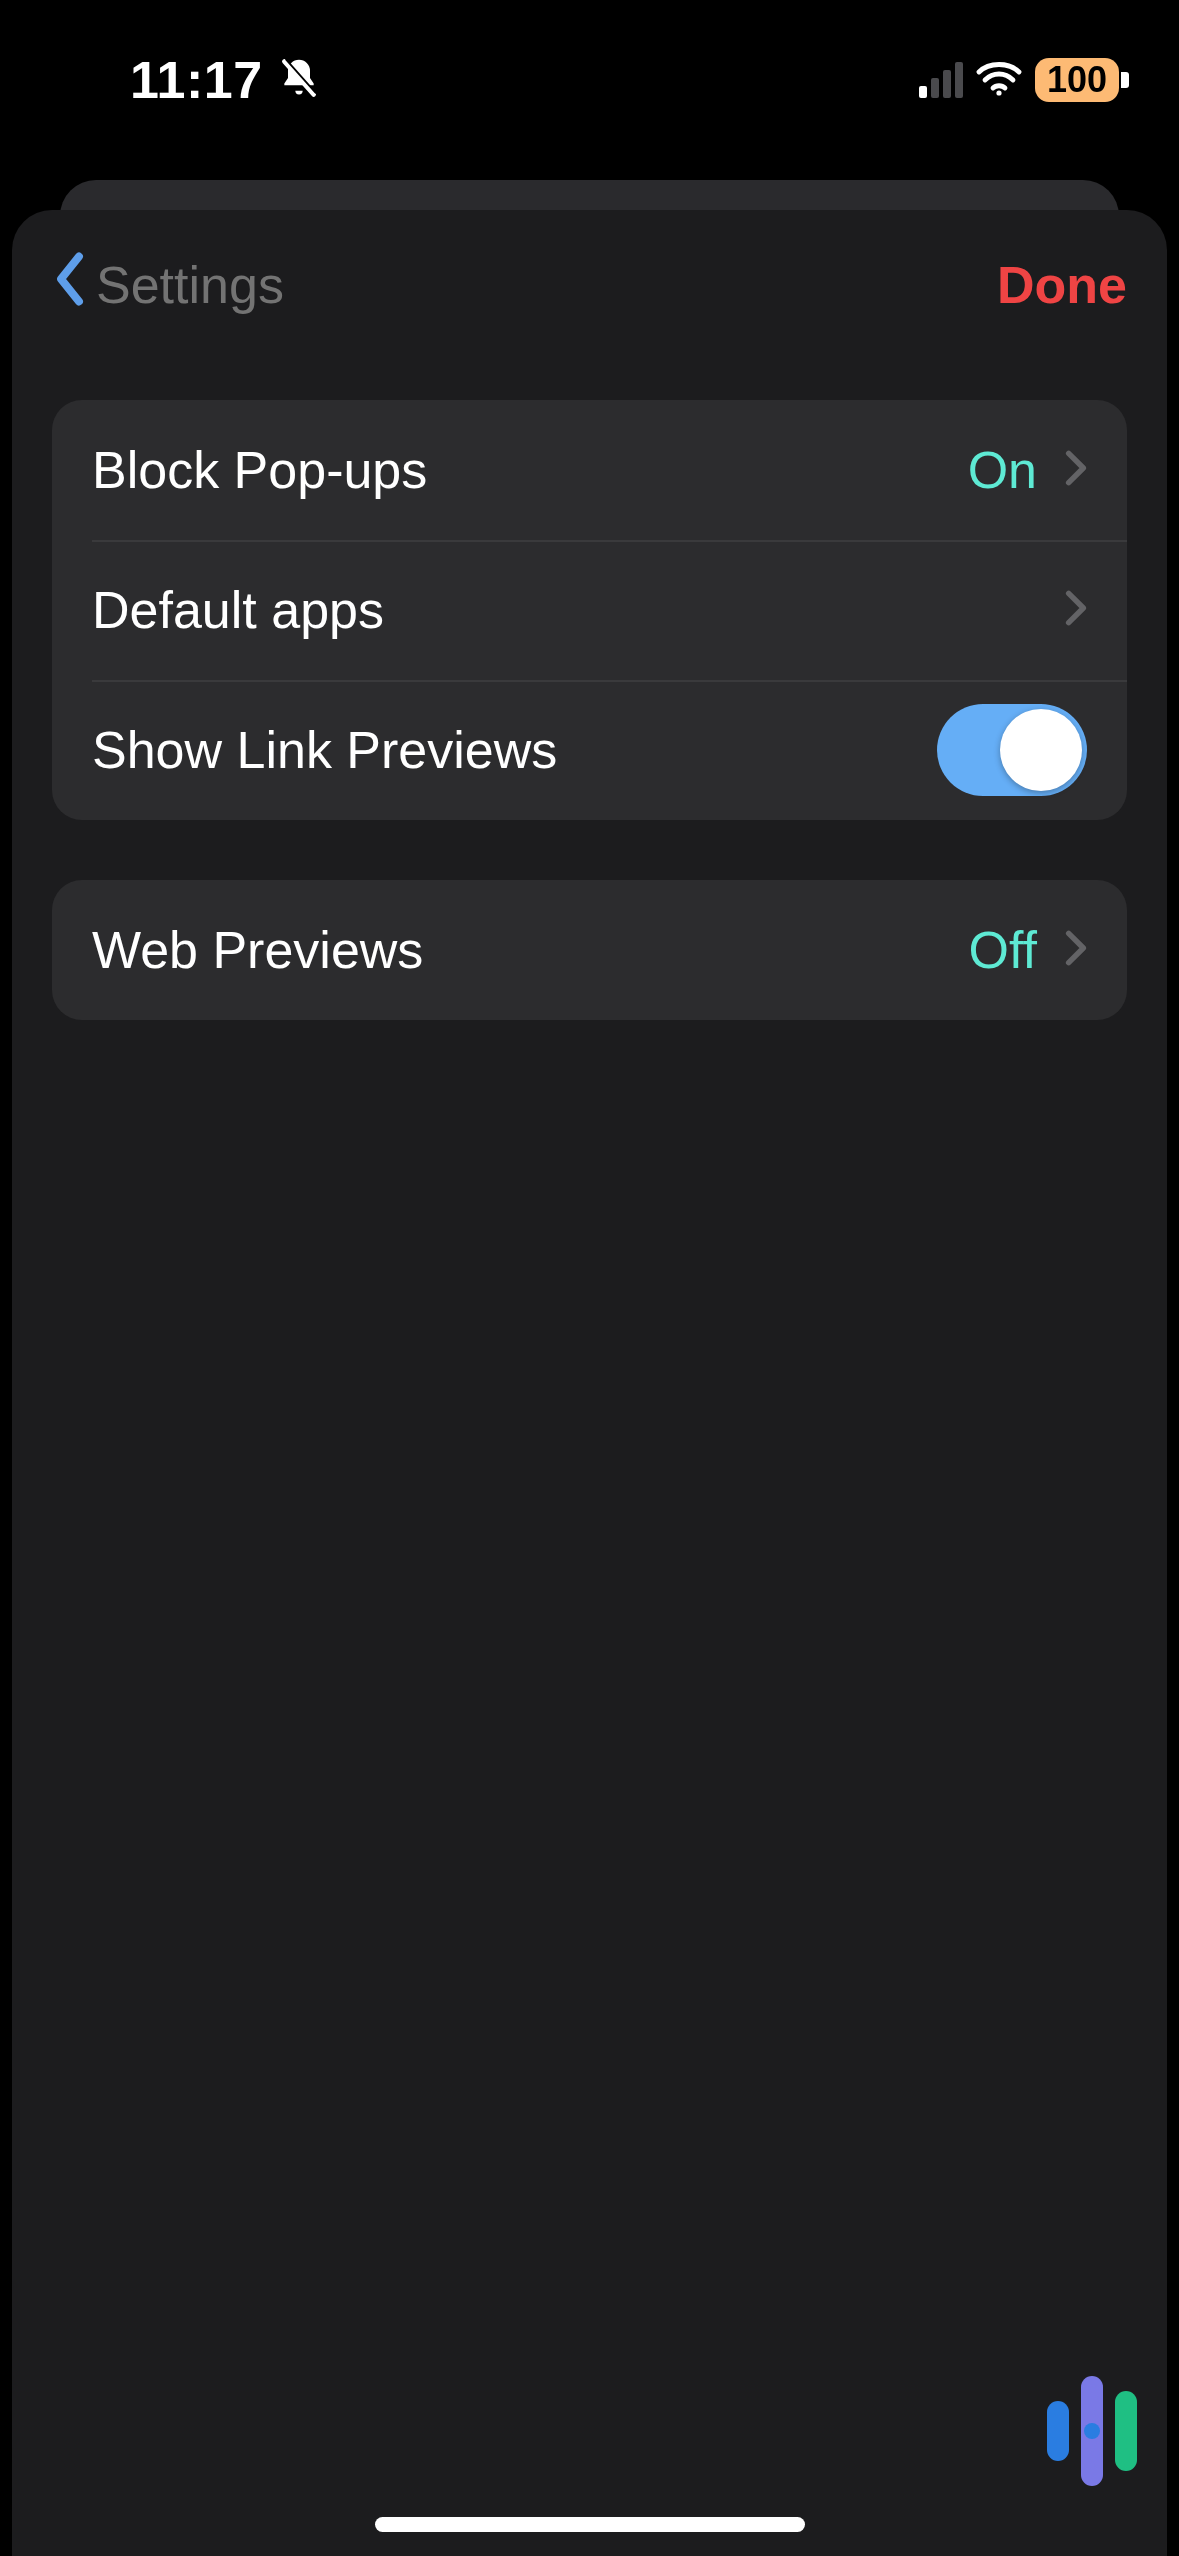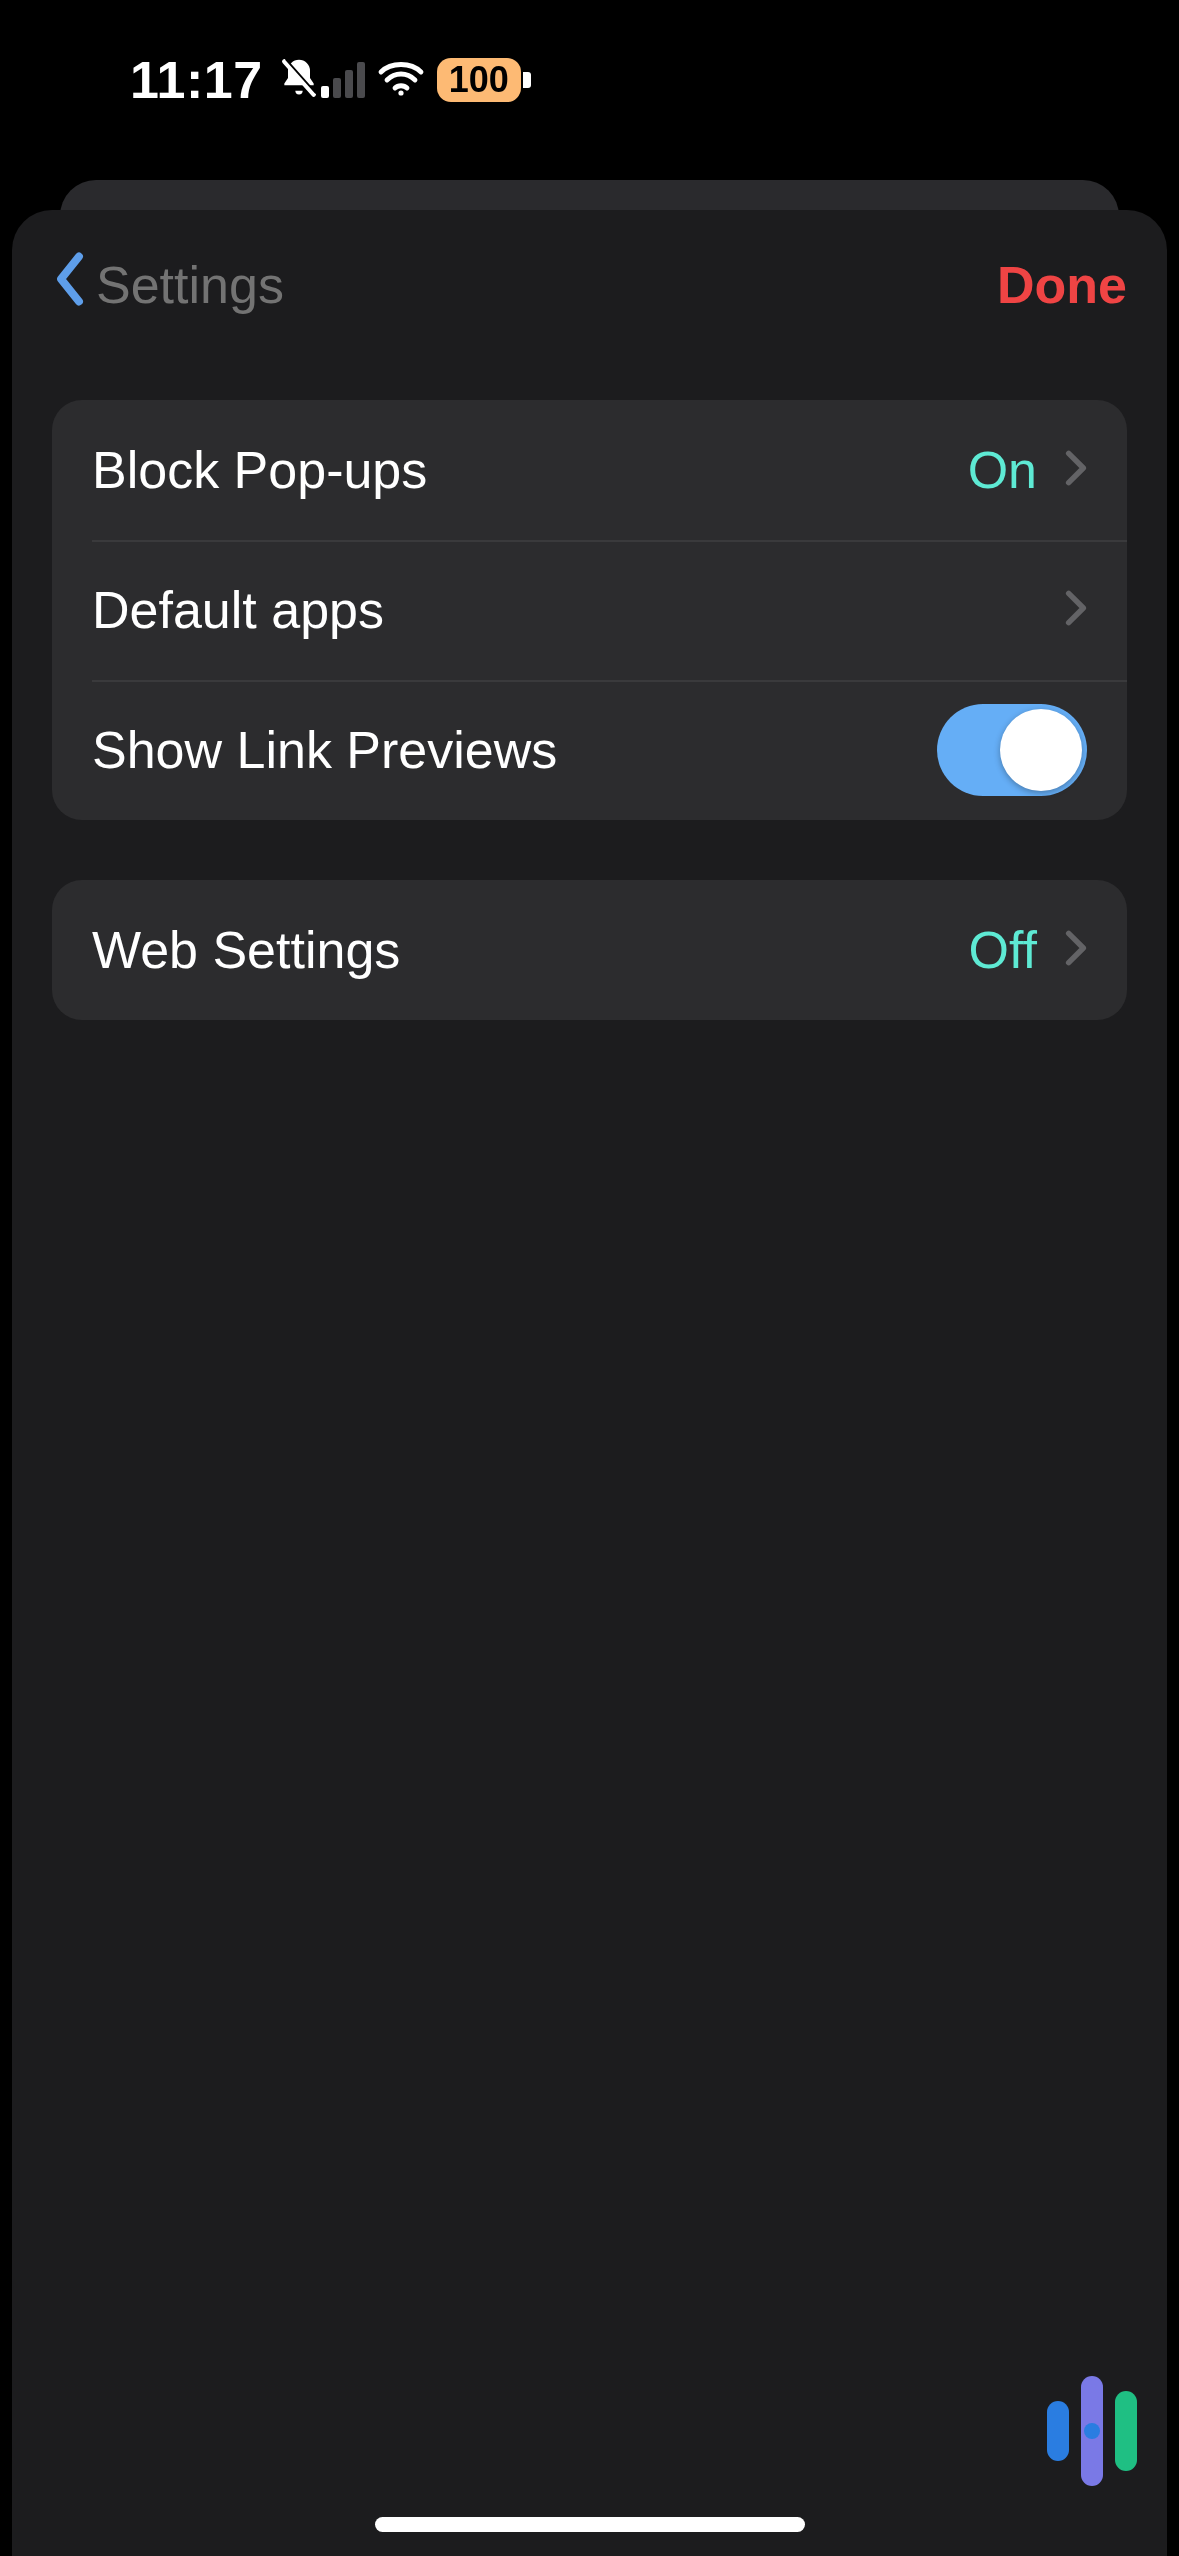--- a/index.html
+++ b/index.html
@@ -14,20 +14,21 @@
   .device-frame {
     width: 100%;
     height: 100%;
     position: relative;
   }
   
   .status-bar {
     height: 170px;
     display: flex;
     align-items: center;
+    justify-content: space-between;
     padding: 0 60px 10px 130px;
     color: #fff;
   }
   .status-left {
     display: flex;
     align-items: center;
     gap: 14px;
   }
   .status-time {
     font-size: 52px;
@@ -306,21 +307,21 @@
               <div class="knob"></div>
             </div>
           </div>
         </div>
 
 
       </div>
 
       <div class="group">
         <div class="row">
-          <span class="row-label">Web Settings</span>
+          <span class="row-label">Web Previews</span>
           <div class="row-right">
             <span class="row-value">Off</span>
             <span>
               <svg width="22" height="38" viewBox="0 0 12 20" fill="none" stroke="#636366" stroke-width="3" stroke-linecap="round" stroke-linejoin="round">
                   <polyline points="2,2 10,10 2,18"></polyline>
                 </svg>
             </span>
           </div>
         </div>
       </div>

